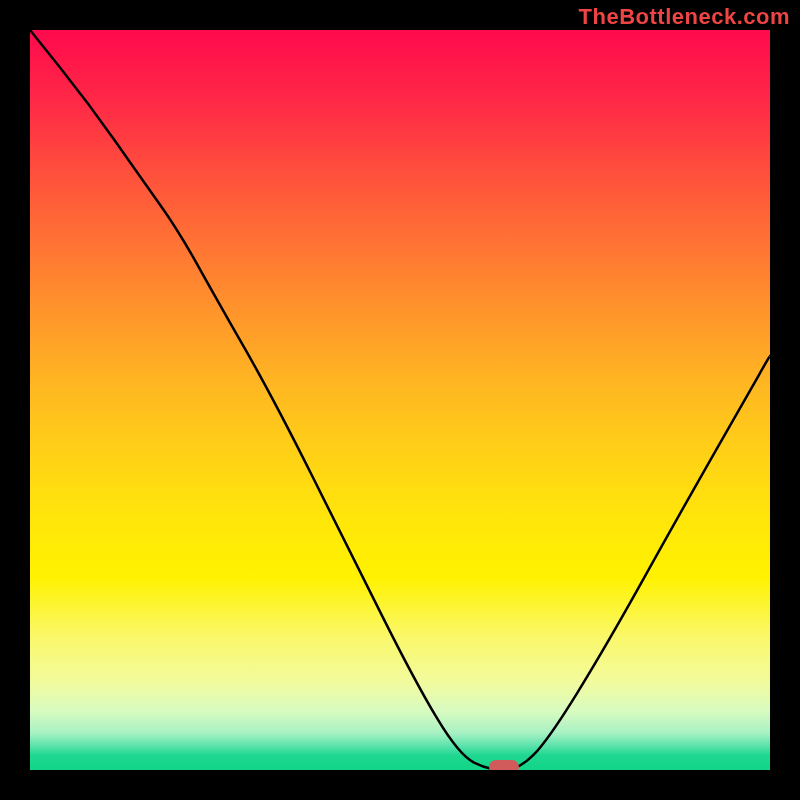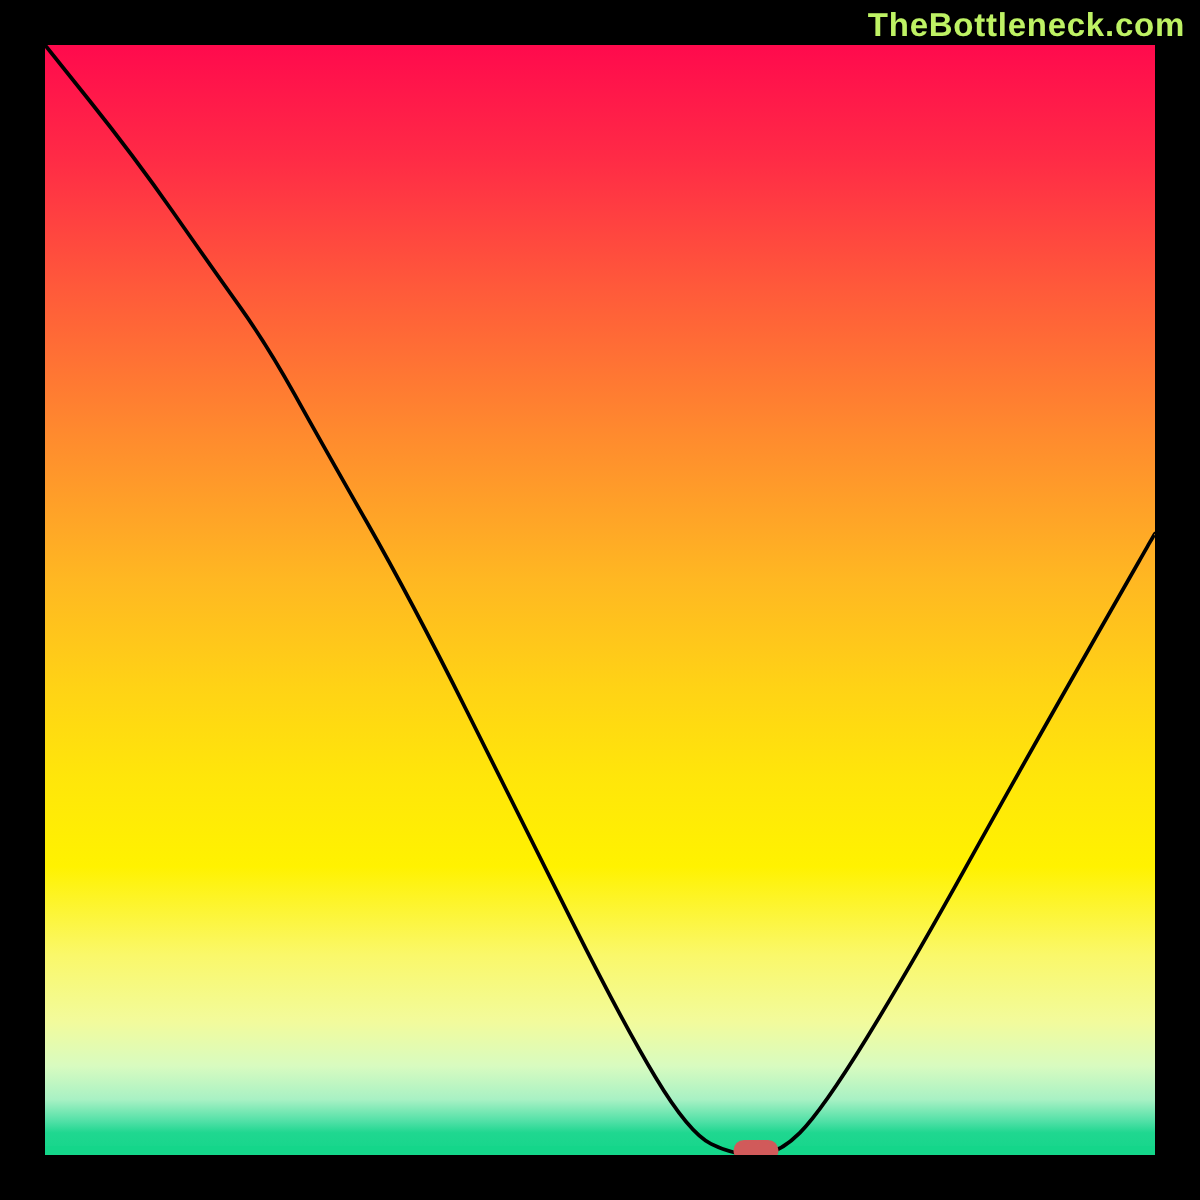--- a/index.html
+++ b/index.html
@@ -13,21 +13,21 @@
   .frame {
     position: relative;
     width: 800px;
     height: 800px;
     background: #000;
   }
   .watermark {
     position: absolute;
     top: 4px;
     right: 10px;
-    color: #bef264;
+    color: #ef4444;
     font-size: 22px;
     font-weight: 600;
     letter-spacing: 0.5px;
     z-index: 5;
   }
   .plot {
     position: absolute;
     left: 30px;
     top: 30px;
     width: 740px;

